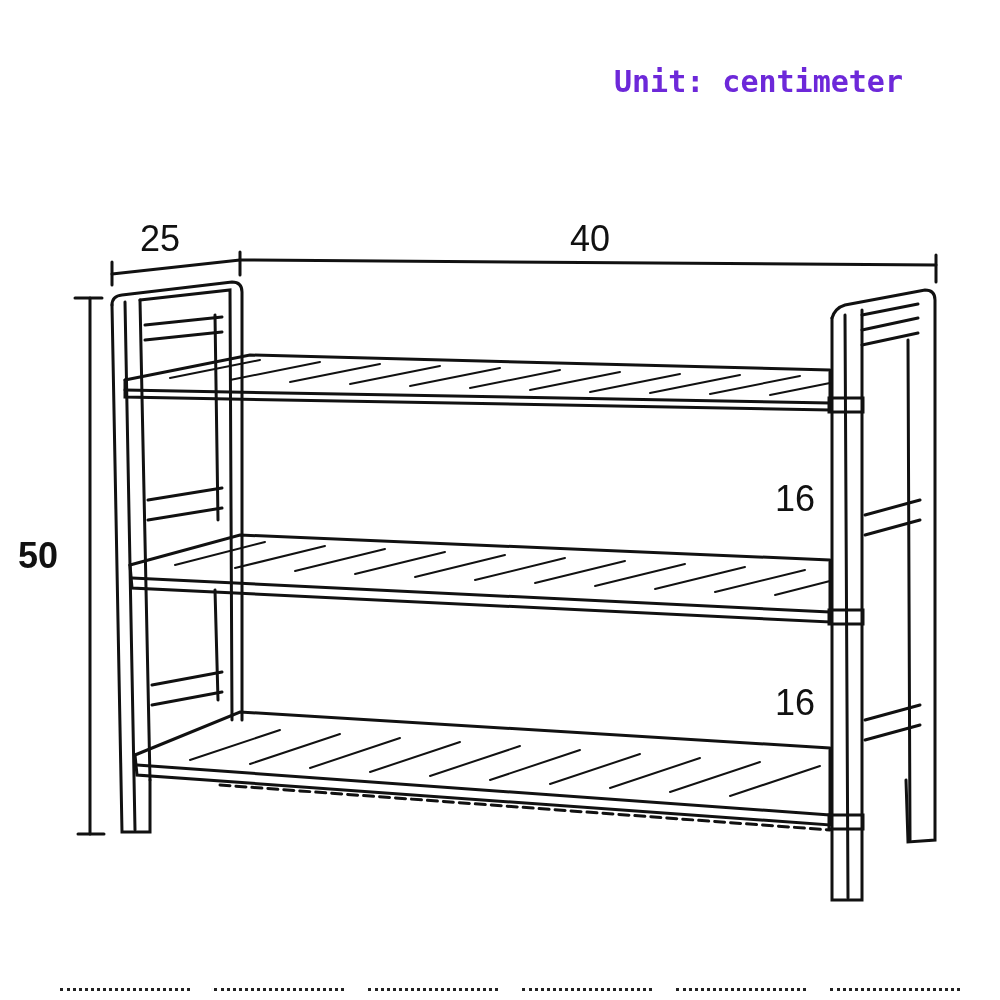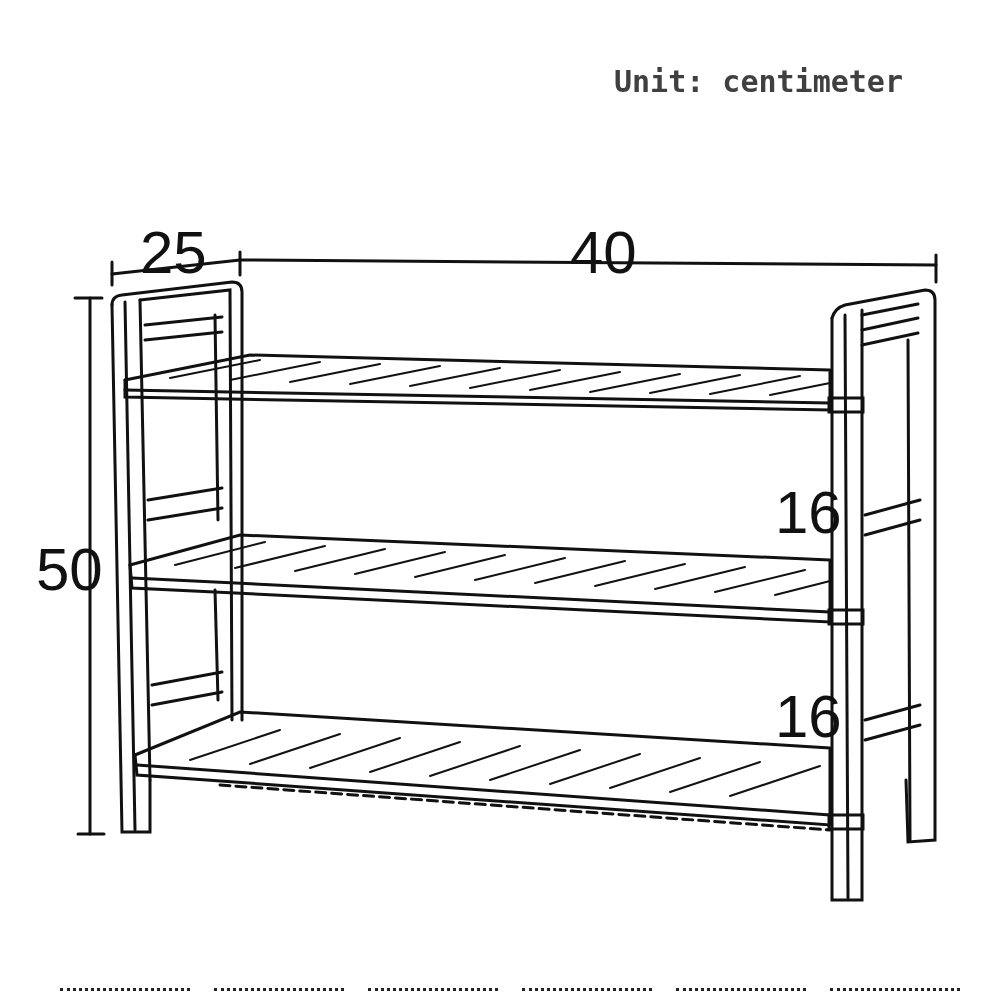--- a/index.html
+++ b/index.html
@@ -1,29 +1,29 @@
 <!DOCTYPE html>
 <html><head>
 <meta charset="utf-8">
 <style>
   html, body { margin: 0; padding: 0; background: #ffffff; }
   body { width: 1000px; height: 1000px; position: relative; overflow: hidden; font-family: "DejaVu Sans", sans-serif; }
-  .unit { position: absolute; left: 614px; top: 64px; font-family: "DejaVu Sans Mono", monospace; font-size: 30px; font-weight: bold; color: #404040; letter-spacing: 0px; }
-  .dim { position: absolute; font-family: "Liberation Sans", sans-serif; font-size: 60px; color: #111; }
+  .unit { position: absolute; left: 614px; top: 64px; font-family: "DejaVu Sans Mono", monospace; font-size: 30px; font-weight: bold; color: #6d28d9; letter-spacing: 0px; }
+  .dim { position: absolute; font-family: "Liberation Sans", sans-serif; font-size: 36px; color: #111; }
   svg { position: absolute; left: 0; top: 0; }
   .footer { position: absolute; left: 60px; top: 988px; width: 900px; height: 6px; display: flex; gap: 24px; }
   .footer span { flex: 1; height: 4px; border-top: 3px dotted #222; }
 </style>
 </head>
 <body>
 
 <div class="unit">Unit: centimeter</div>
 <div class="dim" style="left:140px;top:218px;">25</div>
 <div class="dim" style="left:570px;top:218px;">40</div>
-<div class="dim" style="left:36px;top:535px;">50</div>
+<div class="dim" style="left:18px;top:535px;font-weight:bold;">50</div>
 <div class="dim" style="left:775px;top:478px;">16</div>
 <div class="dim" style="left:775px;top:682px;">16</div>
 
 <svg width="1000" height="1000" viewBox="0 0 1000 1000">
   <g stroke="#111" fill="none" stroke-width="3" stroke-linecap="round">
 
     <g>
       <line x1="112" y1="262" x2="112" y2="285"></line>
       <line x1="240" y1="252" x2="240" y2="275"></line>
       <line x1="112" y1="274" x2="240" y2="260"></line>

